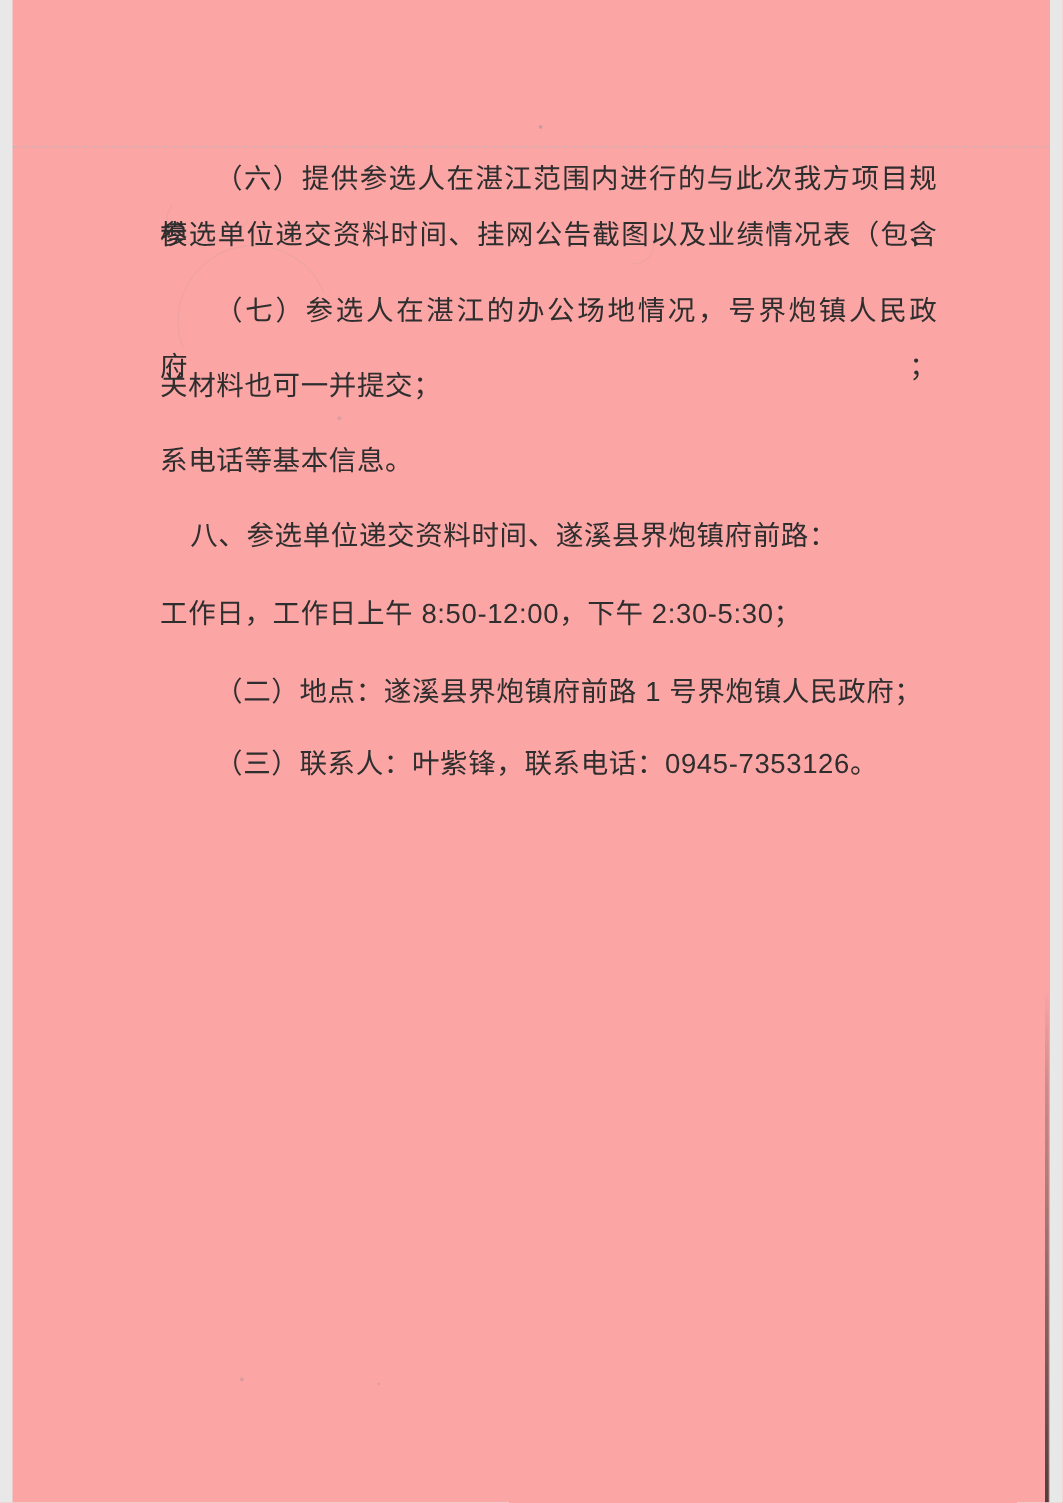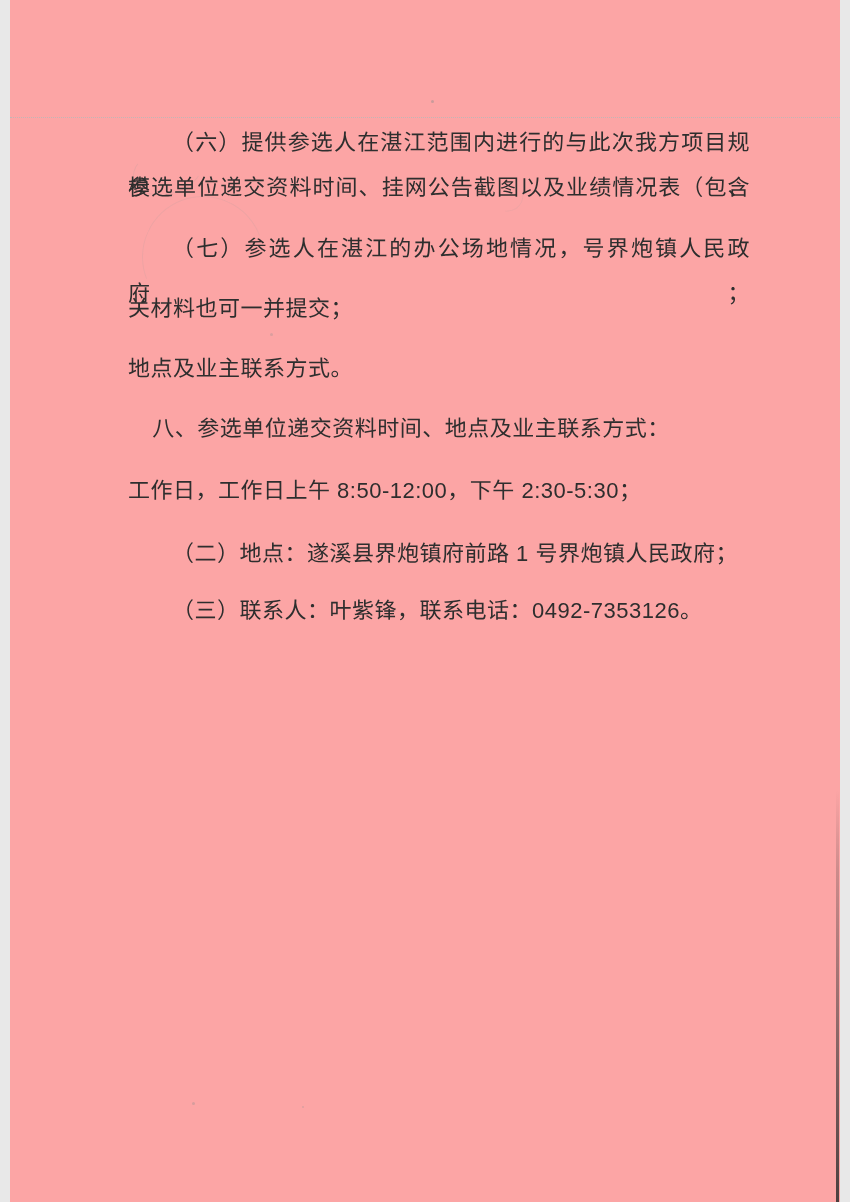--- a/index.html
+++ b/index.html
@@ -120,33 +120,33 @@
     <div class="para gap-16">
       <div class="line fill indent">（七）参选人在湛江的办公场地情况，号界炮镇人民政府；</div>
     </div>
 
 
     <div class="para gap-15">
       <div class="line">关材料也可一并提交；</div>
     </div>
 
     <div class="para gap-15">
-      <div class="line">地点及业主联系方式。</div>
+      <div class="line">系电话等基本信息。</div>
     </div>
 
     <div class="para gap-15">
-      <div class="line indent-sm">八、参选单位递交资料时间、地点及业主联系方式：</div>
+      <div class="line indent-sm">八、参选单位递交资料时间、遂溪县界炮镇府前路：</div>
     </div>
 
     <div class="para gap-17">
       <div class="line">工作日，工作日上午 8:50-12:00，下午 2:30-5:30；</div>
     </div>
 
     <div class="para gap-18">
       <div class="line indent">（二）地点：遂溪县界炮镇府前路 1 号界炮镇人民政府；</div>
     </div>
 
     <div class="para gap-12">
-      <div class="line indent">（三）联系人：叶紫锋，联系电话：0492-7353126。</div>
+      <div class="line indent">（三）联系人：叶紫锋，联系电话：0945-7353126。</div>
     </div>
 
   </div>
 </div>
 
 </body></html>

